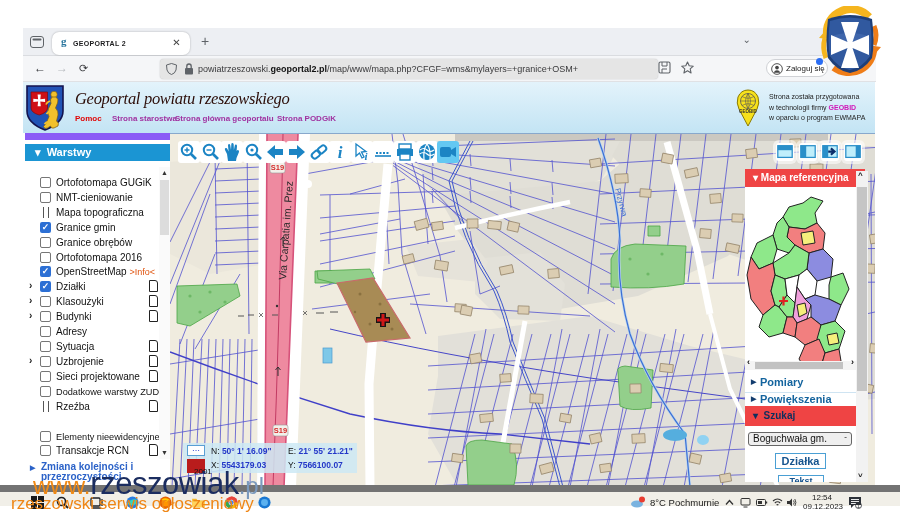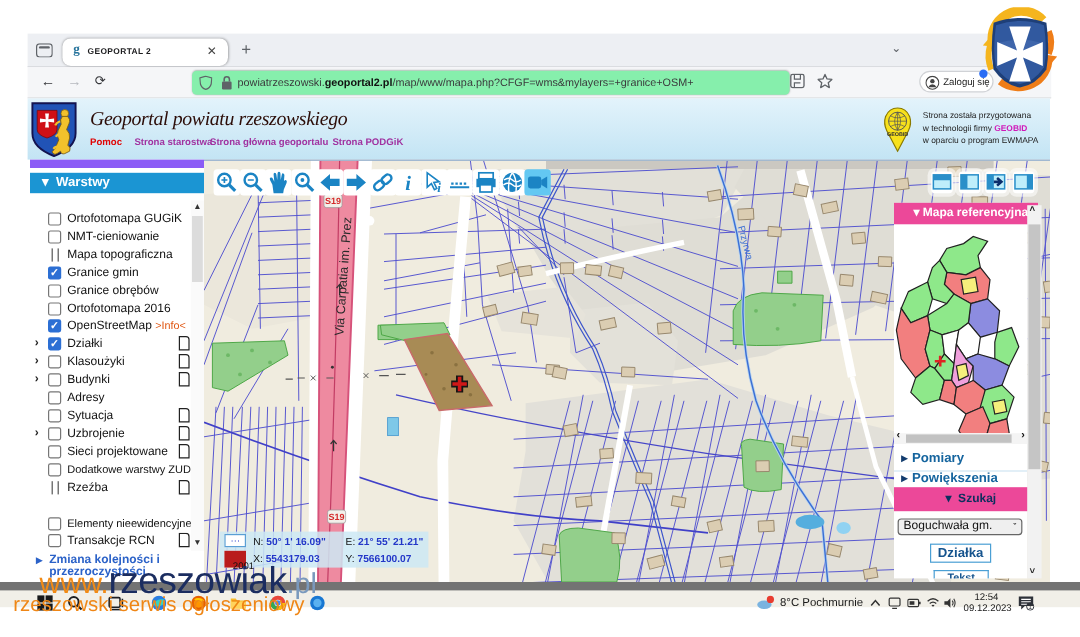--- a/index.html
+++ b/index.html
@@ -1,21 +1,21 @@
 <!DOCTYPE html>
 <html><head><meta charset="utf-8"><style>
 * { margin:0; padding:0; box-sizing:border-box; }
 body { width:900px; height:531px; position:relative; overflow:hidden; background:#fff;
   font-family:"Liberation Sans", sans-serif; }
 .abs { position:absolute; }
 #tabbar { left:23px; top:28px; width:853px; height:28px; background:#edeff3; border-bottom:1px solid #dadce0;}
 #tab { position:absolute; left:29px; top:4px; width:138px; height:23px; background:#fff; border-radius:7px;
   box-shadow:0 0 2px rgba(0,0,0,.3); font-size:7px; font-weight:bold; color:#1d1d1f; letter-spacing:0.3px; }
 #addr { left:23px; top:56px; width:853px; height:26px; background:#f5f6f8; border-bottom:1px solid #e0e1e4;}
-#urlbox { position:absolute; left:137px; top:3px; width:498px; height:20px; background:#86efac; border-radius:4px;
+#urlbox { position:absolute; left:137px; top:3px; width:498px; height:20px; background:#e5e5e5; border-radius:4px;
   box-shadow:0 0 1.5px rgba(0,0,0,.25); font-size:9px; color:#3a3a3c; line-height:20px;}
 #ghead { left:23px; top:82px; width:852px; height:51px; background:linear-gradient(#e3f3fb,#c3e4f4); }
 #gtitle { position:absolute; left:52px; top:7px; font-family:"Liberation Serif",serif; font-style:italic; font-weight:normal;
   font-size:16.5px; color:#2c0d08; letter-spacing:-0.3px;}
 .mlink { position:absolute; top:32px; font-size:8px; font-weight:bold; color:#a032a0; white-space:nowrap;}
 #gbtxt { position:absolute; left:746px; top:10px; font-size:7px; color:#222; line-height:10.5px; }
 #sidebar { left:25px; top:133px; width:145px; height:353px; background:#fff; border-top:7px solid #8b5cf6; }
 #sbhead { position:absolute; left:0; top:4px; width:145px; height:17px; background:#1b95d3; color:#fff;
   font-size:11px; font-weight:bold; line-height:17px; }
 .row { position:absolute; left:0; width:140px; height:15px; font-size:10px; color:#111; overflow:hidden; }
@@ -26,21 +26,21 @@
 .lbl { position:absolute; left:31px; top:1px; white-space:nowrap; }
 .exp { position:absolute; left:4px; top:0px; color:#222; font-size:10px; font-weight:bold; }
 .doc { position:absolute; left:124px; top:0px; width:9px; height:12px; border:1px solid #222; background:#fff; border-radius:0 3px 0 0;}
 #sscroll { position:absolute; left:134px; top:27px; width:11px; height:292px; background:#fafafa; }
 .sarr { position:absolute; left:0; width:11px; height:12px; color:#333; font-size:7px; text-align:center; line-height:12px;}
 #zmiana { position:absolute; left:16px; top:322px; font-size:10px; font-weight:bold; color:#2b62c8; line-height:10px;}
 #map { left:170px; top:133px; width:705px; height:353px; background:#f0ecdf; border-top:1px solid #88a8cc;}
 .tbtn { position:absolute; top:7px; width:22px; height:22px; background:#fff; border-radius:3px; }
 .pbtn { position:absolute; top:9px; width:18px; height:18px; background:#fff; border-radius:3px; box-shadow:0 0 0 3px rgba(255,255,255,.55);}
 #rpanel { position:absolute; left:575px; top:35px; width:111px; height:313px; background:#fff; }
-.phead { position:absolute; left:0; width:120px; height:18px; background:#ec4899; color:#fff; font-size:10px; font-weight:bold; line-height:18px;text-align:center;}
+.phead { position:absolute; left:0; width:120px; height:18px; background:#ef4444; color:#fff; font-size:10px; font-weight:bold; line-height:18px;}
 .plink { position:absolute; left:15px; font-size:11px; font-weight:bold; color:#14649e; }
 #coordbox { position:absolute; left:13px; top:309px; width:174px; height:30px; background:rgba(205,233,245,.85);
   font-size:8.5px; color:#111; }
 .cval { color:#2337c8; font-weight:bold; }
 #taskbar { left:0; top:485px; width:900px; height:21px; background:#f1efe8; border-top:7px solid #737373; }
 #wm1 { left:33px; top:466px; font-size:31px; font-weight:normal; color:#1b2d60; z-index:50; letter-spacing:-0.5px;}
 #wm2 { left:11px; top:494px; font-size:17px; color:#ef8615; z-index:50; }
 </style></head><body>
 
 <div class="abs" id="tabbar">

